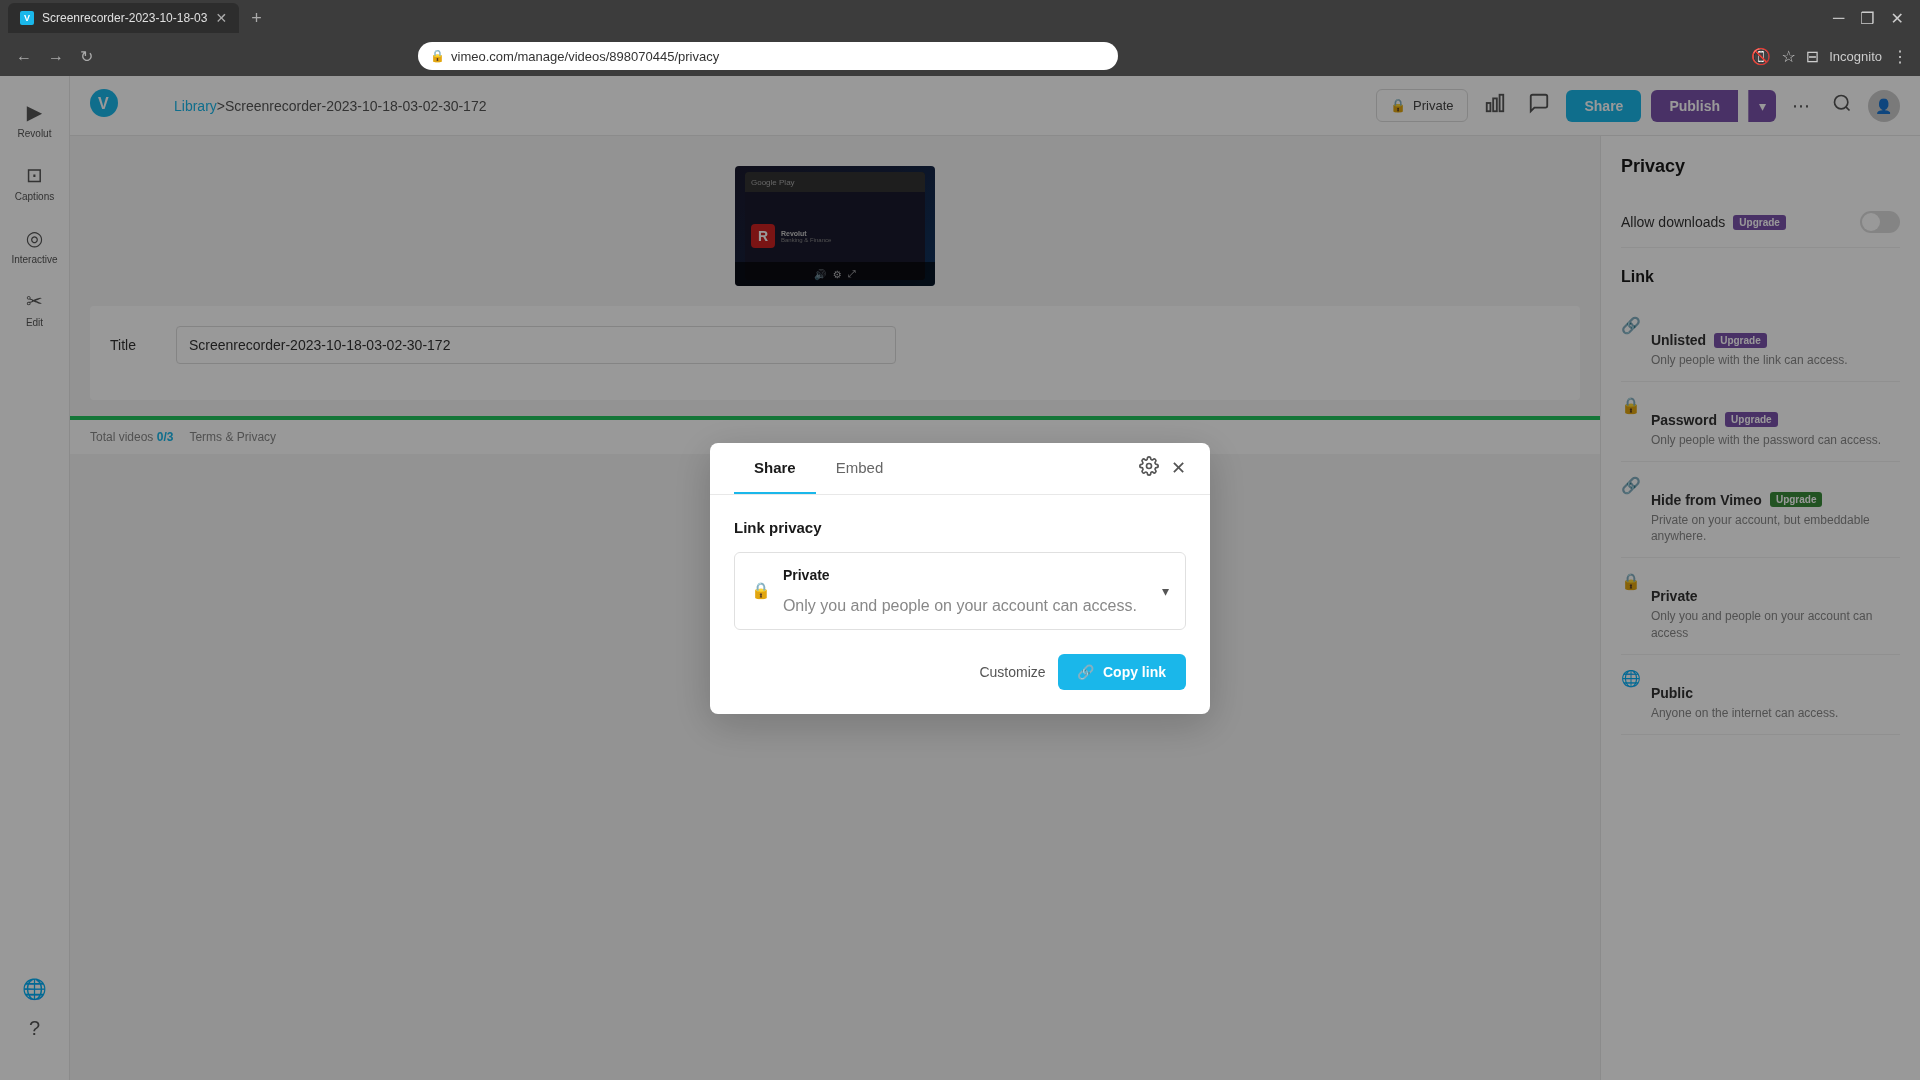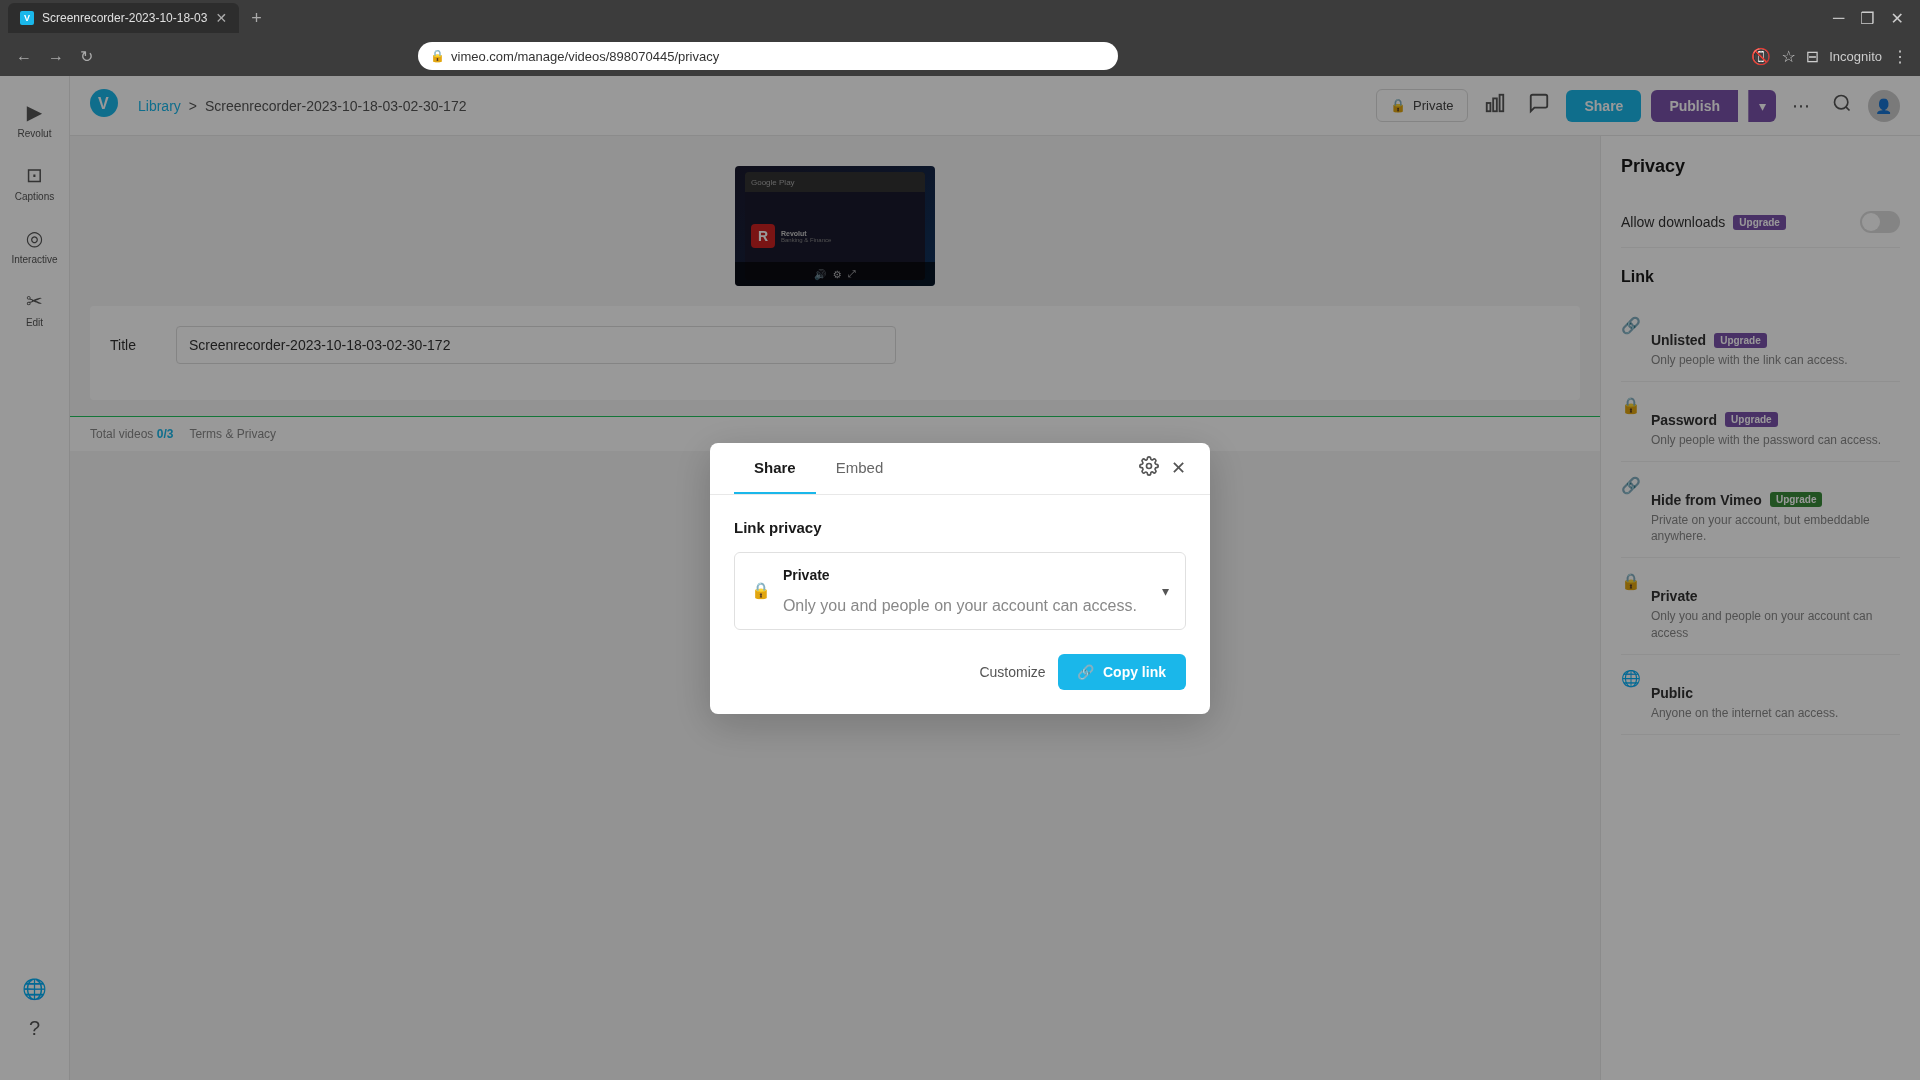--- a/index.html
+++ b/index.html
@@ -30,21 +30,21 @@
     
     .left-sidebar { width: 70px; background: #fff; border-right: 1px solid #e8e8e8; display: flex; flex-direction: column; align-items: center; padding: 16px 0; gap: 8px; }
     .sidebar-item { display: flex; flex-direction: column; align-items: center; gap: 4px; padding: 8px; cursor: pointer; border-radius: 6px; color: #555; }
     .sidebar-item .icon { font-size: 20px; }
     .sidebar-item .label { font-size: 10px; color: #555; }
 
     
     .main-area { flex: 1; display: flex; flex-direction: column; overflow: hidden; }
     .top-header { height: 60px; background: #fff; border-bottom: 1px solid #e8e8e8; display: flex; align-items: center; padding: 0 20px; gap: 12px; }
     .vimeo-logo { color: #1ab7ea; font-size: 22px; font-weight: bold; margin-right: 8px; }
-    .breadcrumb { display: flex; align-items: center; gap: 8px; font-size: 14px; color: #555; }
+    .breadcrumb { display: flex; align-items: center; font-size: 14px; color: #555; margin-left: 36px; }
     .header-actions { margin-left: auto; display: flex; align-items: center; gap: 10px; }
     .btn-private { background: #fff; border: 1px solid #ddd; border-radius: 6px; padding: 8px 14px; font-size: 13px; cursor: pointer; display: flex; align-items: center; gap: 6px; color: #444; }
     .btn-analytics { background: none; border: none; cursor: pointer; color: #555; font-size: 18px; padding: 6px; }
     .btn-comment { background: none; border: none; cursor: pointer; color: #555; font-size: 18px; padding: 6px; }
     .btn-share { background: #1ab7ea; color: white; border: none; border-radius: 6px; padding: 8px 18px; font-size: 14px; font-weight: 600; cursor: pointer; }
     .btn-publish { background: #7b52ab; color: white; border: none; border-radius: 6px 0 0 6px; padding: 8px 18px; font-size: 14px; font-weight: 600; cursor: pointer; }
     .btn-publish-arrow { background: #7b52ab; color: white; border: none; border-left: 1px solid rgba(255,255,255,0.3); border-radius: 0 6px 6px 0; padding: 8px 10px; font-size: 14px; cursor: pointer; }
     .btn-more { background: none; border: none; cursor: pointer; color: #555; font-size: 18px; padding: 6px; }
     .btn-search { background: none; border: none; cursor: pointer; color: #555; font-size: 18px; padding: 6px; }
     .avatar { width: 32px; height: 32px; border-radius: 50%; background: #ccc; display: flex; align-items: center; justify-content: center; font-size: 14px; cursor: pointer; }
@@ -57,21 +57,21 @@
     .video-thumb-content { width: 100%; height: 100%; background: linear-gradient(135deg, #1a1a2e 0%, #16213e 50%, #0f3460 100%); display: flex; align-items: center; justify-content: center; }
     .video-overlay-bar { position: absolute; bottom: 0; width: 100%; background: rgba(0,0,0,0.6); height: 24px; display: flex; align-items: center; justify-content: center; gap: 6px; }
     .video-ctrl-icon { color: rgba(255,255,255,0.7); font-size: 10px; }
 
     .form-section { background: #fff; margin: 0 20px 16px; padding: 20px; border-radius: 4px; }
     .form-group { margin-bottom: 16px; }
     .form-label { font-size: 14px; font-weight: 500; color: #333; margin-bottom: 8px; display: block; }
     .form-input { width: 100%; border: 1px solid #ddd; border-radius: 4px; padding: 10px 12px; font-size: 14px; color: #333; }
     .form-textarea { width: 100%; border: 1px solid #ddd; border-radius: 4px; padding: 10px 12px; font-size: 14px; color: #999; min-height: 60px; resize: vertical; }
 
-    .footer-bar { background: #fff; border-top: 1px solid #22c55e; padding: 10px 20px; display: flex; align-items: center; gap: 16px; font-size: 12px; color: #888; }
+    .footer-bar { background: #fff; border-top: 4px solid #22c55e; padding: 10px 20px; display: flex; align-items: center; gap: 16px; font-size: 12px; color: #888; }
 
     
     .right-panel { width: 320px; background: #fff; border-left: 1px solid #e8e8e8; padding: 20px; overflow-y: auto; }
     .panel-title { font-size: 18px; font-weight: 700; color: #1a1a1a; margin-bottom: 20px; }
     .privacy-row { display: flex; align-items: center; justify-content: space-between; padding: 14px 0; border-bottom: 1px solid #f0f0f0; }
     .privacy-row-label { font-size: 14px; color: #333; display: flex; align-items: center; gap: 8px; }
     .upgrade-badge { background: #7b52ab; color: white; font-size: 10px; padding: 2px 6px; border-radius: 3px; font-weight: 600; }
     .toggle { width: 40px; height: 22px; border-radius: 11px; background: #ddd; position: relative; cursor: pointer; }
     .toggle.on { background: #1ab7ea; }
     .toggle::after { content: ''; position: absolute; width: 18px; height: 18px; border-radius: 50%; background: white; top: 2px; left: 2px; transition: left 0.2s; }

